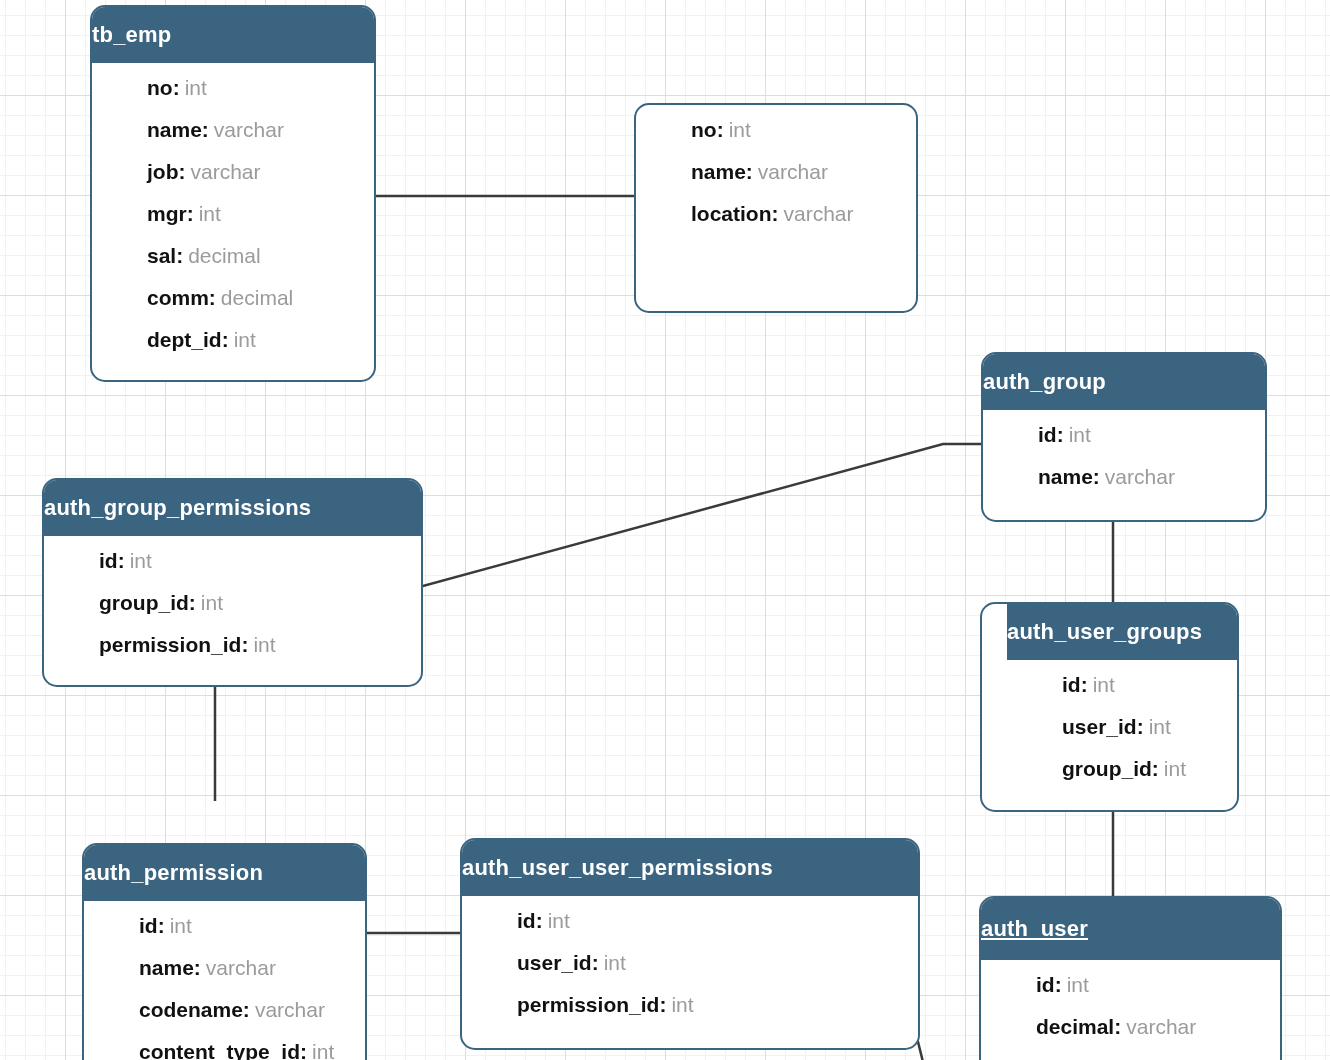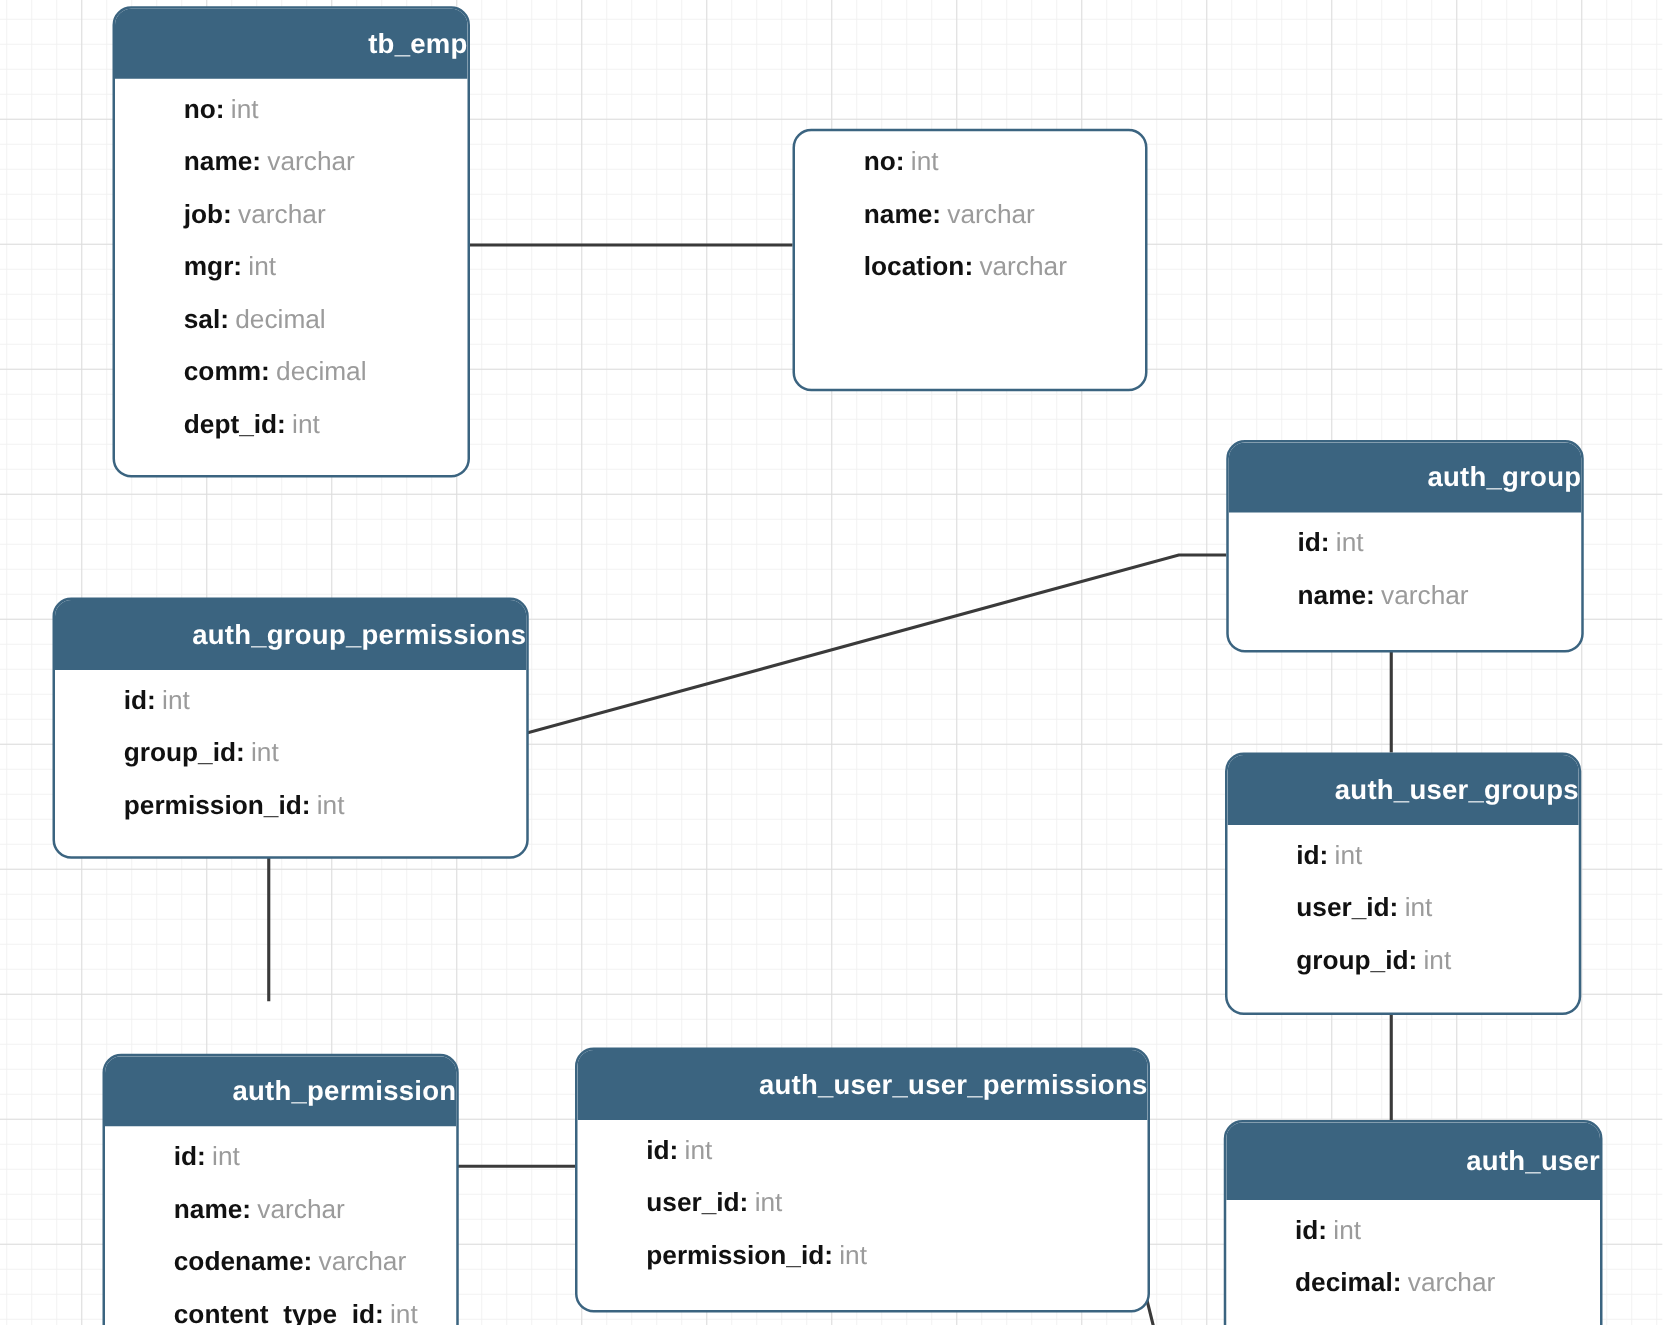--- a/index.html
+++ b/index.html
@@ -40,21 +40,21 @@
     background: #ffffff;
     border: 2.5px solid #3b6480;
     border-radius: 15px;
     overflow: hidden;
   }
   .table-header {
     height: 56px;
     line-height: 56px;
     background: #3b6480;
     color: #ffffff;
-    text-align: right;
+    text-align: left;
     font-size: 22px;
     font-weight: 700;
     letter-spacing: 0.2px;
   }
   .table-body {
     padding-top: 4px;
   }
   .row {
     height: 42px;
     line-height: 42px;
@@ -119,21 +119,21 @@
 
   <div class="table" style="left:42px; top:478px; width:381px; height:209px;">
     <div class="table-header">auth_group_permissions</div>
     <div class="table-body">
       <div class="row"><span class="fname">id:</span><span class="ftype">int</span></div>
       <div class="row"><span class="fname">group_id:</span><span class="ftype">int</span></div>
       <div class="row"><span class="fname">permission_id:</span><span class="ftype">int</span></div>
     </div>
   </div>
 
-  <div class="table" style="left:980px; top:602px; width:285px; height:210px;">
+  <div class="table" style="left:980px; top:602px; width:259px; height:210px;padding-left:25px;">
     <div class="table-header">auth_user_groups</div>
     <div class="table-body">
       <div class="row"><span class="fname">id:</span><span class="ftype">int</span></div>
       <div class="row"><span class="fname">user_id:</span><span class="ftype">int</span></div>
       <div class="row"><span class="fname">group_id:</span><span class="ftype">int</span></div>
     </div>
   </div>
 
   <div class="table" style="left:82px; top:800px; width:285px; height:251px;margin-top:43px;">
     <div class="table-header">auth_permission</div>
@@ -148,21 +148,21 @@
   <div class="table" style="left:460px; top:838px; width:460px; height:212px;">
     <div class="table-header">auth_user_user_permissions</div>
     <div class="table-body">
       <div class="row"><span class="fname">id:</span><span class="ftype">int</span></div>
       <div class="row"><span class="fname">user_id:</span><span class="ftype">int</span></div>
       <div class="row"><span class="fname">permission_id:</span><span class="ftype">int</span></div>
     </div>
   </div>
 
   <div class="table" style="left:979px; top:896px; width:303px; height:240px; border-radius:15px 15px 0 0;">
-    <div class="table-header" style="height:62px; line-height:62px;">auth_user</div>
+    <div class="table-header" style="height:62px; line-height:62px;text-decoration:underline;">auth_user</div>
     <div class="table-body">
       <div class="row"><span class="fname">id:</span><span class="ftype">int</span></div>
       <div class="row"><span class="fname">decimal:</span><span class="ftype">varchar</span></div>
       <div class="row"><span class="fname">last_login:</span><span class="ftype">datetime</span></div>
     </div>
   </div>
 
 </div>
 
 </body></html>

